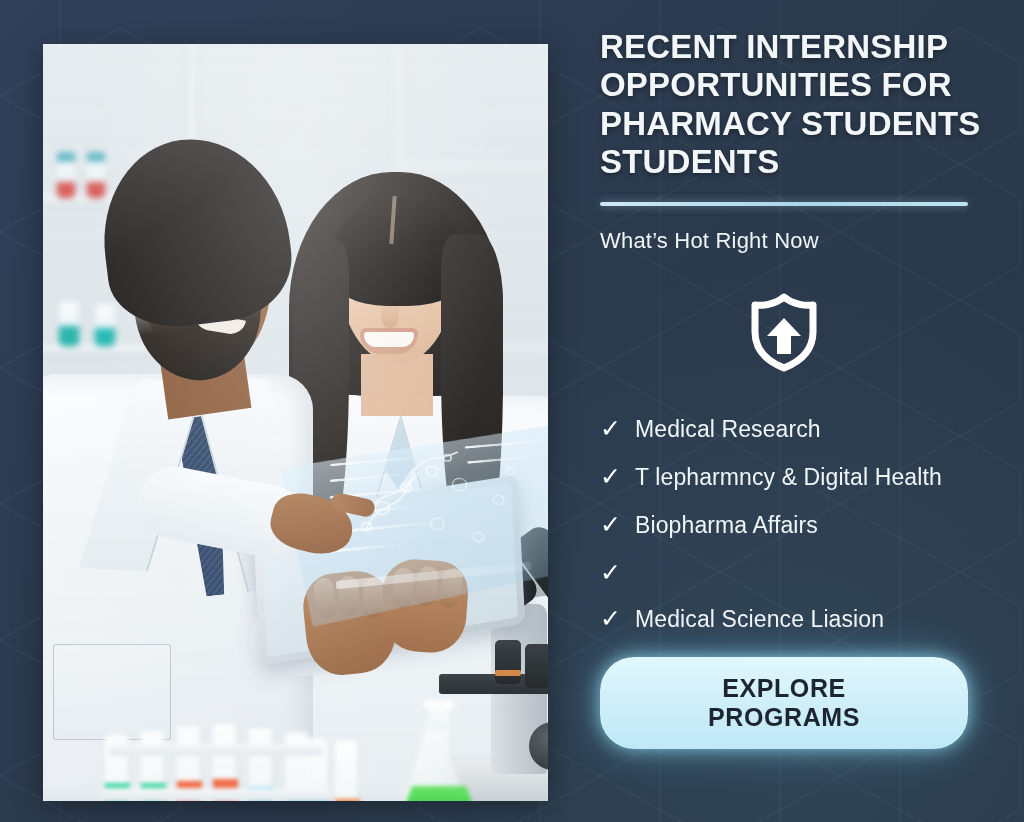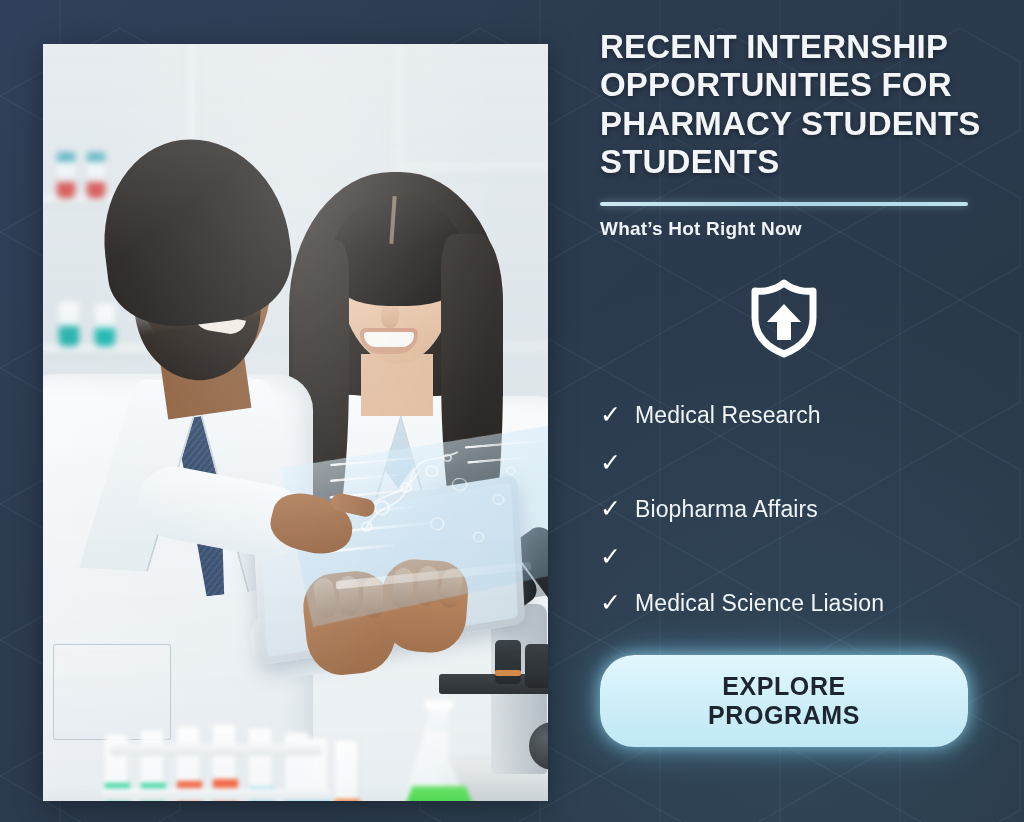--- a/index.html
+++ b/index.html
@@ -405,24 +405,24 @@
     text-transform:uppercase;
   }
   .divider {
     margin-top:21px;
     width:368px; height:4px;
     background:linear-gradient(90deg,#cfe9f3,#a9d6e8 55%,#bfe3f0);
     border-radius:2px;
     box-shadow:0 0 8px rgba(175,220,240,.45);
   }
   .subhead {
-    margin-top:12px;
+    margin-top:22px;
     color:#eef4f7;
-    font-size:19px;
-    font-weight:bold;
+    font-size:22px;
+    font-weight:normal;
     letter-spacing:.2px;
   }
   .shield-wrap {
     margin-top:38px;
     display:flex; justify-content:center;
     width:368px;
   }
   .bullets {
     margin-top:40px;
     list-style:none;
@@ -437,21 +437,21 @@
     font-size:23px;
     letter-spacing:.1px;
   }
   .check {
     font-size:25px;
     color:#ffffff;
     line-height:1;
     flex:0 0 auto;
   }
   .cta-wrap {
-    margin-top:38px;
+    margin-top:24px;
     width:368px;
     display:flex; justify-content:center;
   }
   .cta {
     display:inline-block;
     padding:17px 44px;
     border-radius:34px;
     background:linear-gradient(180deg,#e2f7fd 0%,#cdeef8 55%,#bfe8f6 100%);
     color:#1d2630;
     font-size:25px;
@@ -739,20 +739,21 @@
       </span>
     </div>
 
     <ul class="bullets">
       <li>
         <span class="check">✓</span>
         <span>Medical Research</span>
       </li>
       <li>
         <span class="check">✓</span>
+        <span>T lepharmncy &amp; Digital Health</span>
       </li>
       <li>
         <span class="check">✓</span>
         <span>Biopharma Affairs</span>
       </li>
       <li>
         <span class="check">✓</span>
       </li>
       <li>
         <span class="check">✓</span>

